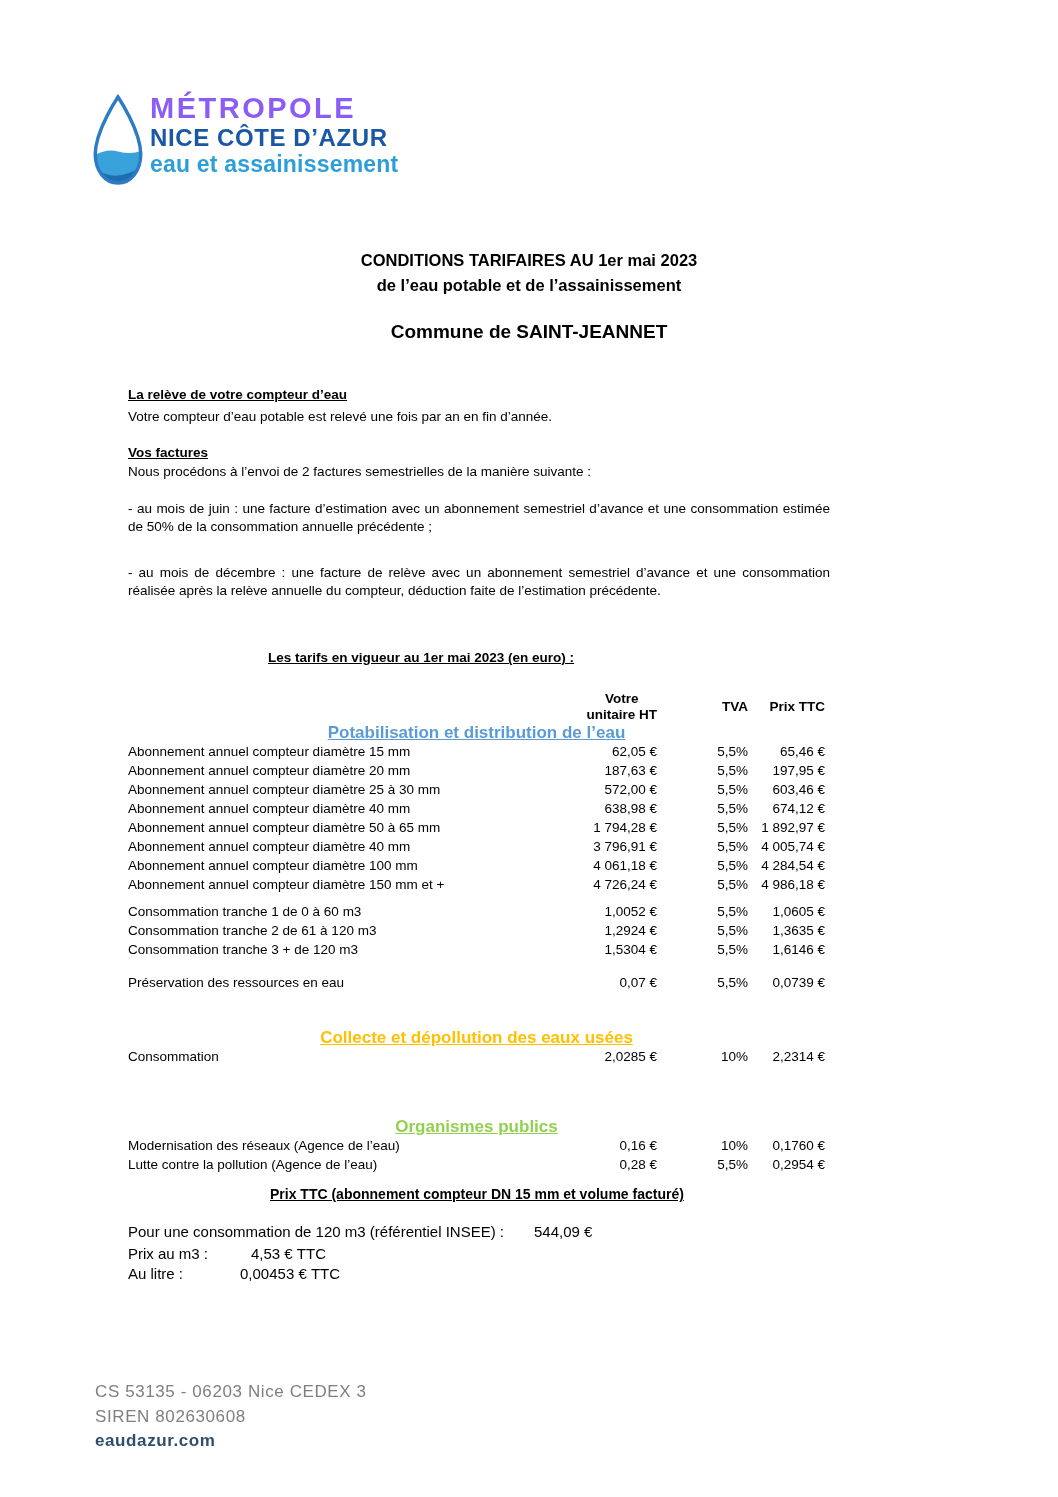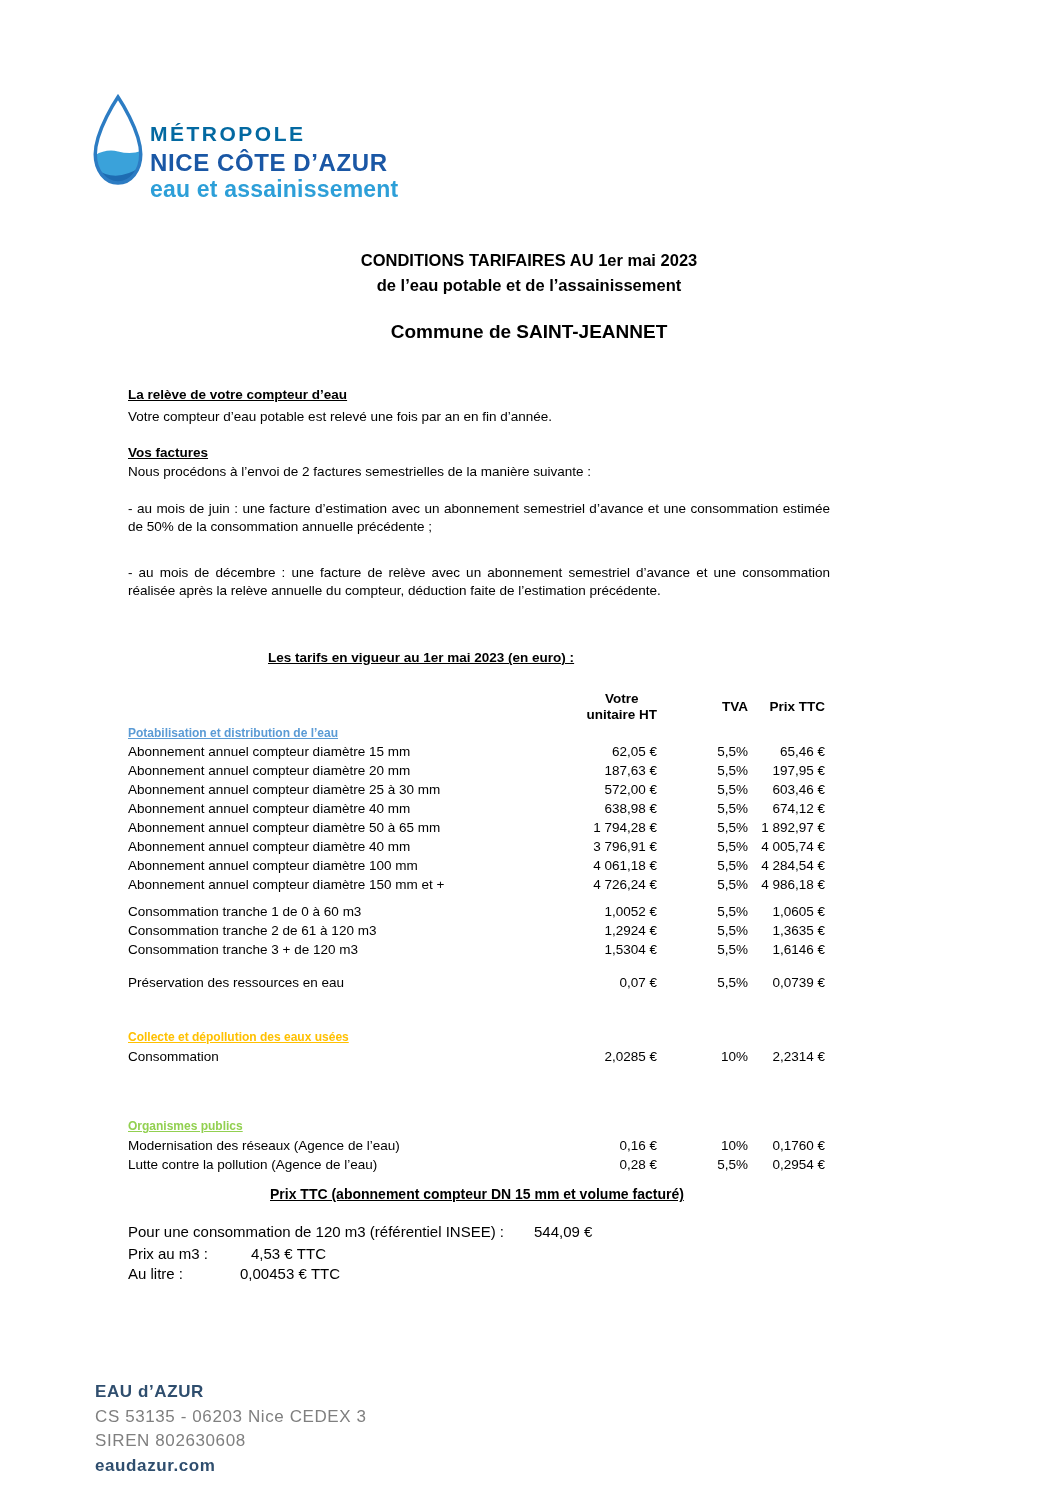--- a/index.html
+++ b/index.html
@@ -8,21 +8,21 @@
     width:1058px;height:1497px;
     background:#ffffff;
     font-family:"Liberation Sans",sans-serif;
     color:#000;
     overflow:hidden;
   }
   
   .logo{position:absolute;left:88px;top:92px;display:flex;align-items:flex-start;}
   .logo svg{width:60px;height:93px;margin-top:2px;}
   .logo-text{margin-left:2px;}
-  .logo-l1{font-size:21px;font-weight:800;color:#0369a1;letter-spacing:2.5px;line-height:33px;margin-top:25px;}
+  .logo-l1{font-size:29px;font-weight:800;color:#8b5cf6;letter-spacing:2.5px;line-height:33px;}
   .logo-l2{font-size:24px;font-weight:800;color:#1a57a5;letter-spacing:0.6px;line-height:26px;}
   .logo-l3{font-size:23px;font-weight:700;color:#2d9fd8;letter-spacing:0.2px;line-height:26px;}
   
   .title-block{position:absolute;left:0;top:248px;width:1058px;text-align:center;
     font-size:16.5px;font-weight:bold;line-height:25px;}
   .commune{position:absolute;left:0;top:321px;width:1058px;text-align:center;
     font-size:19px;font-weight:bold;}
   
   .body-txt{position:absolute;left:128px;width:702px;font-size:13.5px;line-height:17.5px;}
   .h-ul{font-weight:bold;text-decoration:underline;}
@@ -30,21 +30,21 @@
   
   .tarifs-h{position:absolute;left:268px;top:650px;font-size:13.5px;font-weight:bold;text-decoration:underline;}
   .table{position:absolute;left:128px;top:690px;width:697px;font-size:13.5px;}
   .thead{display:flex;align-items:center;height:34px;font-weight:bold;line-height:16px;}
   .trow{display:flex;height:19px;line-height:19px;white-space:nowrap;}
   .c1{width:332px;}
   .c2{width:197px;text-align:right;}
   .c3{width:91px;text-align:right;}
   .c4{width:77px;text-align:right;}
   .th-center{display:inline-block;text-align:center;}
-  .group-h{height:18px;line-height:18px;font-weight:bold;text-decoration:underline;font-size:12px;}
+  .group-h{height:18px;line-height:18px;font-weight:bold;text-decoration:underline;font-size:17px;text-align:center;}
   .g-blue{color:#5b9bd5;}
   .g-gold{color:#ffc000;}
   .g-green{color:#92d050;}
   .sp6{height:8px;} .sp14{height:14px;} .sp36{height:36px;} .sp32{height:32px;}
   .gh19{height:19px;line-height:19px;}
   
   .ttc-h{position:absolute;left:270px;top:1186px;font-size:14px;font-weight:bold;text-decoration:underline;}
   .ttc-line{position:absolute;left:128px;font-size:15px;line-height:18px;white-space:nowrap;}
   .ttc-val{margin-left:30px;}
   .lbl-110{display:inline-block;width:112px;}
@@ -223,19 +223,18 @@
     <span>Pour une consommation de 120 m3 (référentiel INSEE) :</span><span class="ttc-val">544,09&nbsp;€</span>
   </div>
   <div class="ttc-line" style="top:1245px;">
     <span class="lbl-110">Prix au m3 :</span><span class="val-right">4,53 €&nbsp;TTC</span>
   </div>
   <div class="ttc-line" style="top:1265px;">
     <span class="lbl-110">Au litre :</span><span class="val-right">0,00453 €&nbsp;TTC</span>
   </div>
 
   <div class="footer">
-    <div class="f-navy">EAU d’AZUR</div>
     <div class="f-gray">CS 53135 - 06203 Nice CEDEX 3</div>
     <div class="f-gray">SIREN 802630608</div>
     <div class="f-navy">eaudazur.com</div>
   </div>
 
 </div>
 
 </body></html>

